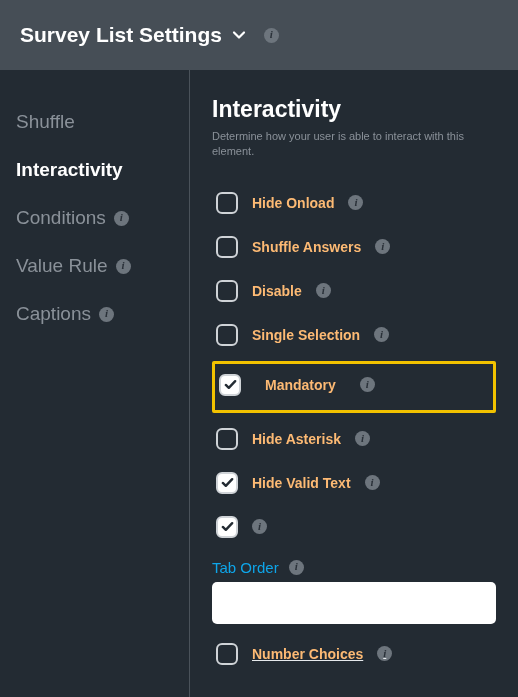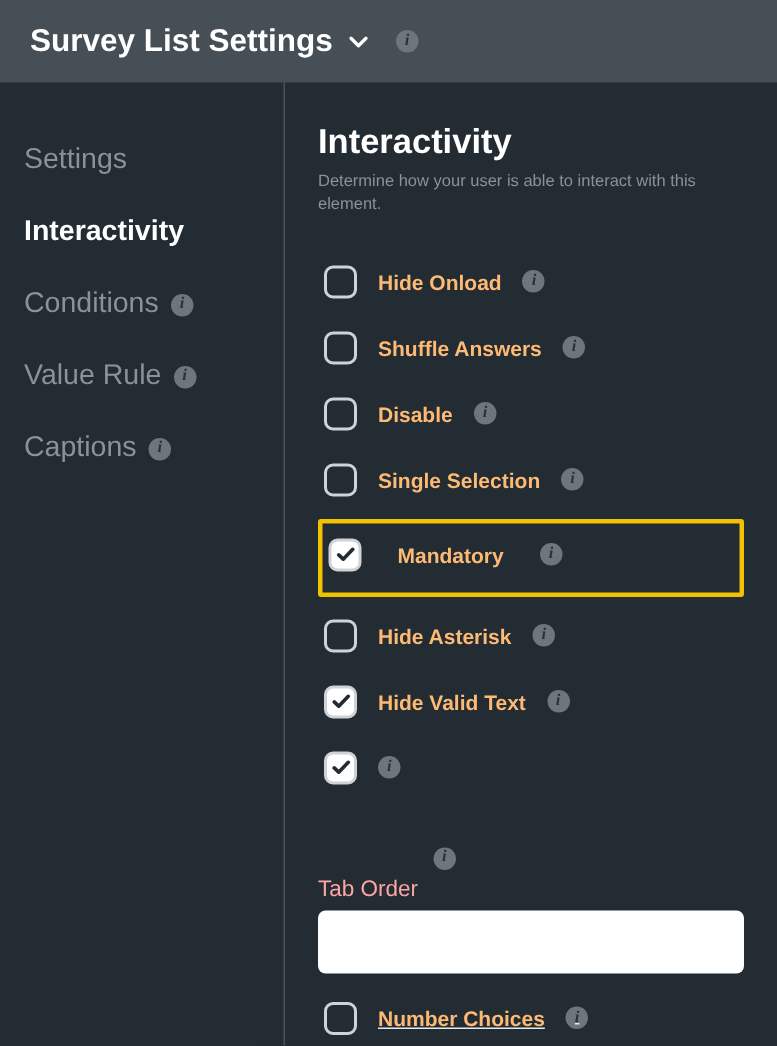--- a/index.html
+++ b/index.html
@@ -4,21 +4,21 @@
 <style>
   * { box-sizing: border-box; margin: 0; padding: 0; }
   html, body { width: 518px; height: 697px; overflow: hidden; }
   body {
     font-family: "Segoe UI", "Helvetica Neue", Arial, sans-serif;
     background: #232b33;
     color: #e6e9ec;
   }
   .header {
     background: #464e56;
-    height: 55px;
+    height: 70px;
     display: flex;
     align-items: center;
     padding: 0 20px;
   }
   .header-title {
     font-size: 21px;
     font-weight: 700;
     color: #ffffff;
     display: flex;
     align-items: center;
@@ -120,22 +120,21 @@
   }
   .field-block { margin-top: 10px; }
   .field-label-row {
     display: flex;
     align-items: center;
     gap: 10px;
     margin-bottom: 6px;
   }
   .field-label {
     font-size: 15px;
-    color: #fca5a5;
-    margin-top: 40px;
+    color: #0ea5e9;
   }
   .text-input {
     width: 100%;
     height: 42px;
     border-radius: 5px;
     border: none;
     background: #ffffff;
     padding: 0 10px;
     font-size: 15px;
   }
@@ -152,21 +151,21 @@
         </svg>
     </span>
   </div>
   <span class="info-icon"></span>
 </div>
 
 <div class="body">
   <div class="sidebar">
 
     <div class="sidebar-item">
-      <span>Settings</span>
+      <span>Shuffle</span>
     </div>
 
     <div class="sidebar-item active">
       <span>Interactivity</span>
     </div>
 
     <div class="sidebar-item">
       <span>Conditions</span>
       <span class="info-icon"></span>
     </div>

